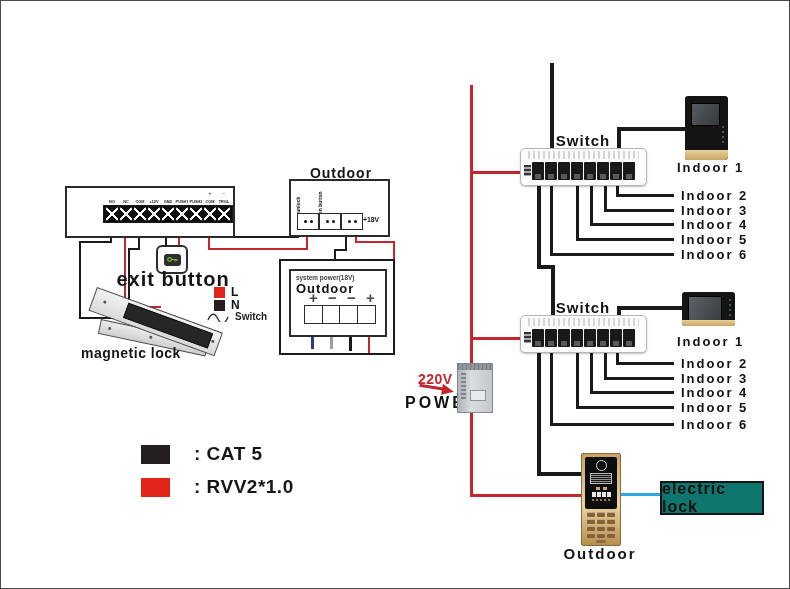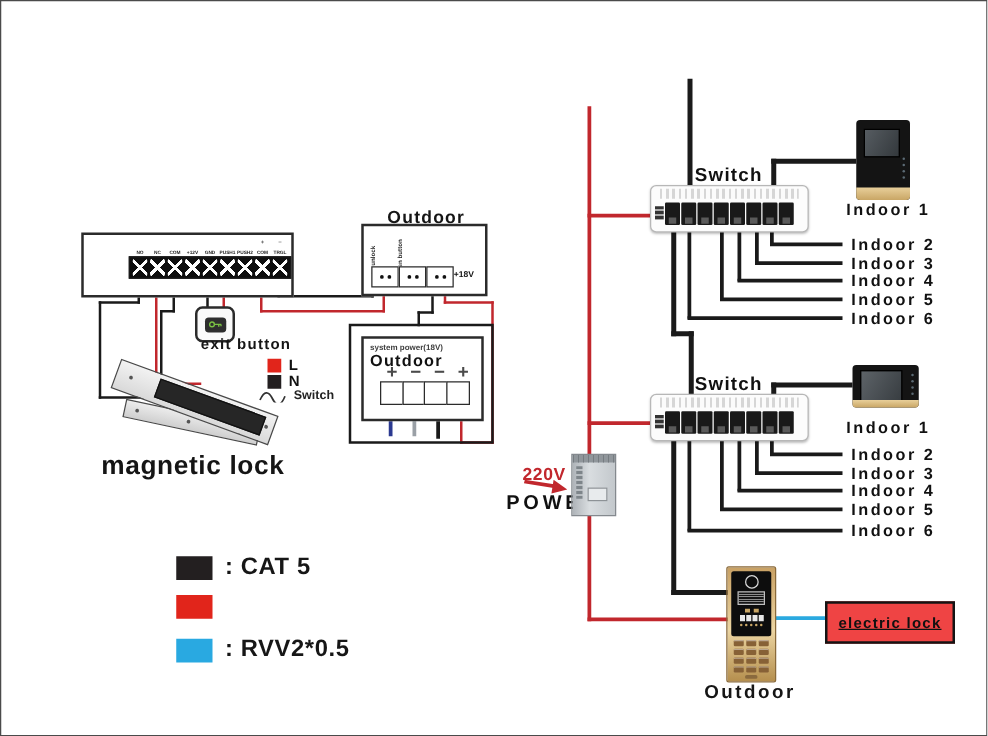--- a/index.html
+++ b/index.html
@@ -43,21 +43,21 @@
   
   .sp-outer{left:278px;top:258px;width:112px;height:92px;border:2px solid #1a1a1a;}
   .sp-box{left:288px;top:268px;width:94px;height:64px;border:2px solid #2b2b2b;background:#fff;}
   .sp-sub{position:absolute;left:5px;top:3px;font-size:8px;transform:scale(.8);transform-origin:left top;font-weight:700;color:#3f3f3f;white-space:nowrap;}
   .sp-title{position:absolute;left:5px;top:10px;font-size:13px;font-weight:700;letter-spacing:1px;}
   .sp-strip{position:absolute;left:13px;top:34px;display:flex;}
   .sp-strip b{width:17px;height:17px;border:1.5px solid #2b2b2b;background:#fff;margin-right:-1.5px;}
   .sp-signs{position:absolute;left:13px;top:18px;width:76px;display:flex;justify-content:space-around;font-size:15px;font-weight:700;color:#4a4a4a;}
 
   
-  .leg-row{position:absolute;display:flex;align-items:center;gap:10px;}
+  .leg-row{position:absolute;display:flex;align-items:center;gap:24px;}
   .leg-sw{width:29px;height:19px;}
   .leg-tx{font-size:19px;font-weight:600;letter-spacing:.5px;color:#161616;}
 
   
   .switch{width:125px;height:36px;background:#fcfcfc;border:1px solid #b7b7b7;border-radius:5px;box-shadow:0 1px 2px rgba(0,0,0,.25);}
   .vents{position:absolute;left:7px;right:7px;top:2px;height:8px;background:repeating-linear-gradient(90deg,#d6d6d6 0 2px,#fbfbfb 2px 5px);}
   .ports{position:absolute;left:11px;top:13px;display:flex;gap:1px;}
   .port{width:12px;height:18px;background:#191919;border-radius:1px;position:relative;}
   .port::after{content:"";position:absolute;left:3px;bottom:1px;width:6px;height:5px;background:#5a5a5a;}
   .led{position:absolute;left:3px;top:16px;width:7px;height:11px;background:repeating-linear-gradient(#333 0 2px,#aaa 2px 4px);}
@@ -91,21 +91,21 @@
   .icorow{display:flex;justify-content:center;gap:3px;margin-top:3px;}
   .icorow i{width:4px;height:3px;background:#c9a665;}
   .digits{display:flex;justify-content:center;gap:1px;margin-top:2px;}
   .digits i{width:4px;height:5px;background:#e8e8e8;}
   .drow{display:flex;justify-content:center;gap:2px;margin-top:2px;}
   .drow i{width:2px;height:2px;border-radius:50%;background:#c9a665;}
   .keypad{position:absolute;left:5px;top:58px;width:28px;display:grid;grid-template-columns:repeat(3,1fr);gap:2px;}
   .keypad i{height:5px;background:#876136;border-radius:1px;box-shadow:inset 0 1px 0 rgba(255,255,255,.45);}
   .emblem{position:absolute;left:14px;bottom:2px;width:10px;height:3px;background:#8a6a3e;border-radius:2px;}
 
-  .elock{left:659px;top:480px;width:100px;height:30px;border:2.5px solid #141414;background:#ef4444;display:flex;align-items:center;justify-content:center;font-size:12px;font-weight:600;letter-spacing:1px;text-decoration:underline;}
+  .elock{left:659px;top:480px;width:100px;height:30px;border:2.5px solid #141414;background:#0f766e;display:flex;align-items:center;justify-content:center;font-size:16px;font-weight:600;letter-spacing:1px;}
 
   .keyrow{display:flex;align-items:center;gap:6px;position:absolute;}
   .keysw{width:11px;height:11px;}
   .keytx{font-size:12px;font-weight:700;}
   .jumpertx{font-size:10px;font-weight:700;color:#222;}
 </style>
 </head>
 <body>
 
 <div id="canvas">
@@ -241,33 +241,33 @@
   </div>
 
   <div class="abs exitbtn">
     <div class="pad">
       <svg width="11" height="7" viewBox="0 0 11 7">
           <circle cx="2.6" cy="3.5" r="1.9" fill="none" stroke="#7ac143" stroke-width="1.1"></circle>
           <path d="M4.5 3.5 H10 M8 3.5 V5.4 M9.8 3.5 V5" stroke="#7ac143" stroke-width="1.1" fill="none"></path>
         </svg>
     </div>
   </div>
-  <div class="abs lbl" style="left:112px;top:267px;width:120px;text-align:right;font-size:12px;letter-spacing:1px;">exit button</div>
+  <div class="abs lbl" style="left:112px;top:267px;width:120px;text-align:center;font-size:20px;letter-spacing:1px;">exit button</div>
 
   <div class="abs mlock-plate">
     <i class="dot" style="left:8px;top:5px;"></i>
       <i class="dot" style="left:50px;top:5px;"></i>
       <i class="dot" style="left:92px;top:5px;"></i>
   </div>
   <div class="abs mlock-bar">
     <div class="core"></div>
     <i class="dot" style="left:10px;top:9px;"></i>
       <i class="dot" style="left:125px;top:9px;"></i>
   </div>
-  <div class="abs lbl" style="left:80px;top:344px;width:180px;font-size:21px;letter-spacing:.5px;margin-top:16px;">magnetic lock</div>
+  <div class="abs lbl" style="left:80px;top:344px;width:180px;font-size:14px;letter-spacing:.5px;">magnetic lock</div>
 
   <div class="keyrow" style="left:213px;top:284px;">
     <span class="keysw" style="background:#e1251b;"></span>
     <span class="keytx">L</span>
   </div>
   <div class="keyrow" style="left:213px;top:297px;">
     <span class="keysw" style="background:#231f20;"></span>
     <span class="keytx">N</span>
   </div>
   <div class="keyrow" style="left:206px;top:310px;">
@@ -313,24 +313,21 @@
         <b></b>
       </div>
   </div>
 
   <div class="leg-row" style="left:140px;top:442px;">
     <span class="leg-sw" style="background:#231f20;"></span>
     <span class="leg-tx">: CAT 5</span>
   </div>
   <div class="leg-row" style="left:140px;top:475px;">
     <span class="leg-sw" style="background:#e1251b;"></span>
-  </div>
-  <div class="leg-row" style="left:140px;top:508px;">
-    <span class="leg-sw" style="background:#29a9e1;"></span>
-    <span class="leg-tx">: RVV2*0.5</span>
+    <span class="leg-tx">: RVV2*1.0</span>
   </div>
 
   <div class="abs v220" style="left:417px;top:370px;">220V</div>
   <svg class="abs" style="left:418px;top:382px;transform:rotate(9deg);" width="36" height="12" viewBox="0 0 36 12">
     <path d="M0 5 H24" stroke="#c1272d" stroke-width="3"></path>
       <path d="M23 0 L35 6 L23 11 Z" fill="#c1272d"></path>
   </svg>
   <div class="abs powertx" style="left:404px;top:393px;">POWER</div>
   <div class="abs psu">
     <div class="top"></div>

